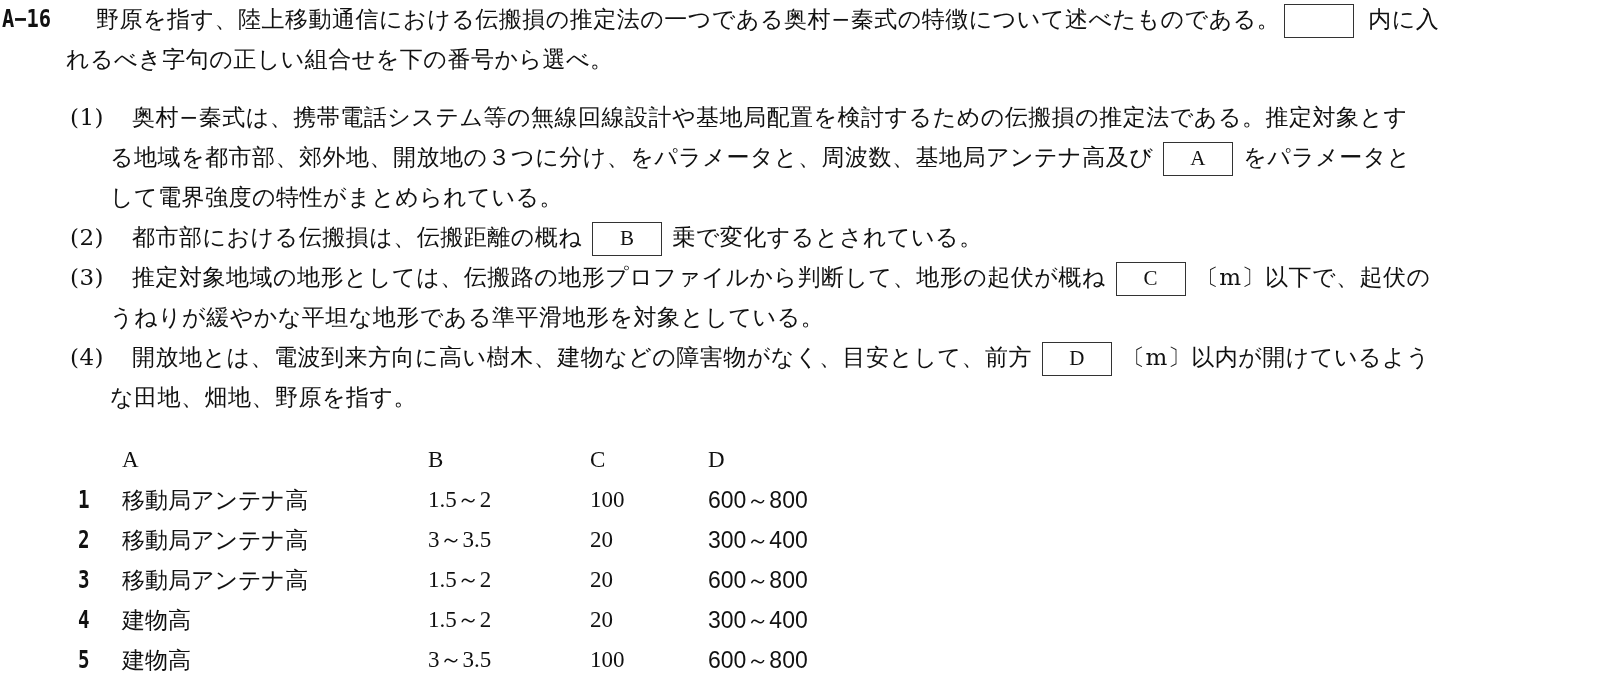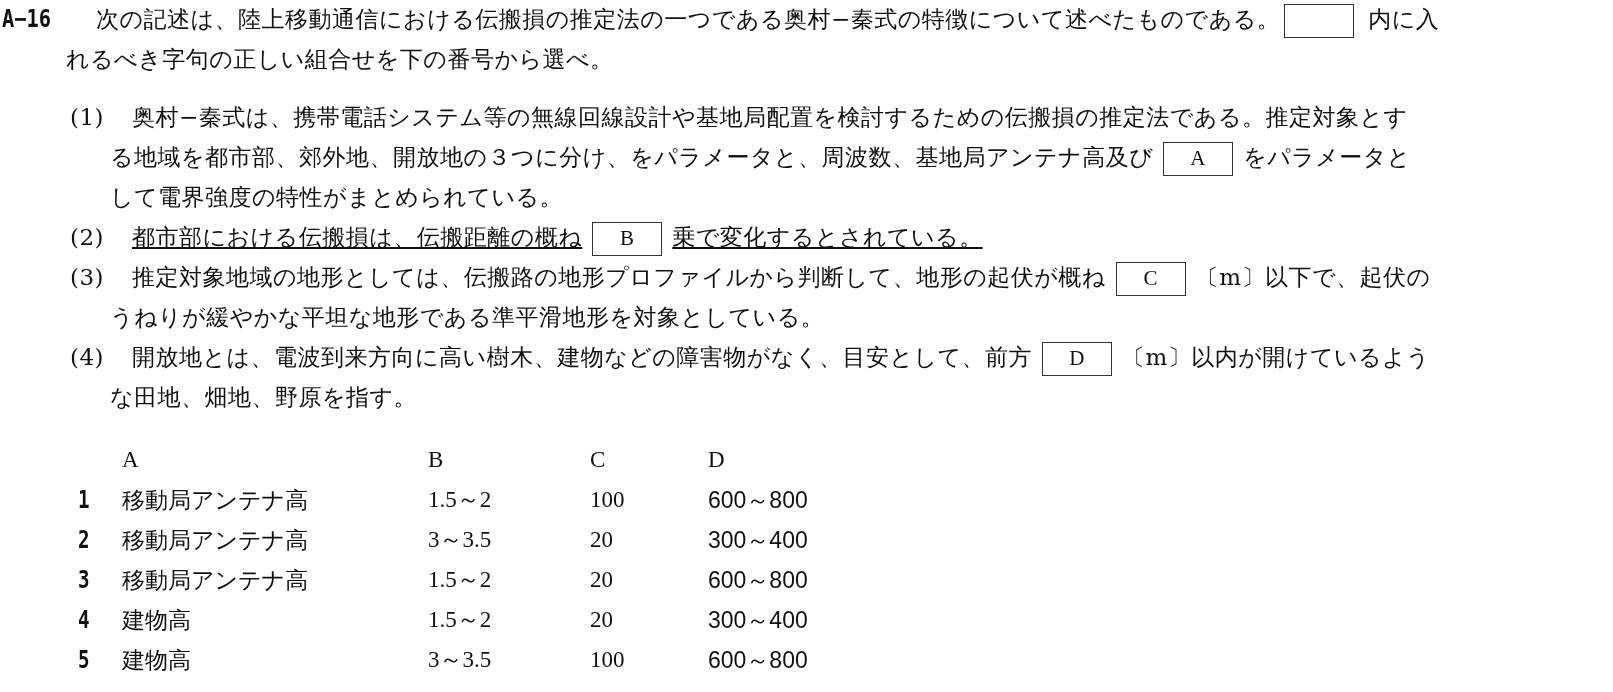--- a/index.html
+++ b/index.html
@@ -78,33 +78,33 @@
     .tbl .c-c { left: 512px; font-family: Liberation Serif, serif; }
     .tbl .c-d { left: 630px; font-family: Liberation Sans, sans-serif; }
     .tbl .hdr .cell { font-family: "Liberation Serif", serif; }
   </style>
 </head>
 <body>
 
 <div class="qnum">A−16</div>
 
 <div class="line" style="left:96px; top:4px;">
-  <span>次の記述は、陸上移動通信における伝搬損の推定法の一つである奥村−秦式の特徴について述べたものである。</span><span class="blank empty"></span><span>内に入</span>
+  <span>野原を指す、陸上移動通信における伝搬損の推定法の一つである奥村−秦式の特徴について述べたものである。</span><span class="blank empty"></span><span>内に入</span>
 </div>
 <div class="line" style="left:66px; top:44px;">れるべき字句の正しい組合せを下の番号から選べ。</div>
 
 <div class="line" style="left:70px; top:102px;">
   <span class="item-num">(1)</span><span>奥村−秦式は、携帯電話システム等の無線回線設計や基地局配置を検討するための伝搬損の推定法である。推定対象とす</span>
 </div>
 <div class="line" style="left:110px; top:142px;">
   <span>る地域を都市部、郊外地、開放地の３つに分け、をパラメータと、周波数、基地局アンテナ高及び</span><span class="blank lab">A</span><span>をパラメータと</span>
 </div>
 <div class="line" style="left:110px; top:182px;text-align:center;">して電界強度の特性がまとめられている。</div>
 
-<div class="line" style="left:70px; top:222px;text-decoration:underline;">
+<div class="line" style="left:70px; top:222px;">
   <span class="item-num">(2)</span><span>都市部における伝搬損は、伝搬距離の概ね</span><span class="blank lab">B</span><span>乗で変化するとされている。</span>
 </div>
 
 <div class="line" style="left:70px; top:262px;">
   <span class="item-num">(3)</span><span>推定対象地域の地形としては、伝搬路の地形プロファイルから判断して、地形の起伏が概ね</span><span class="blank lab">C</span><span>〔m〕以下で、起伏の</span>
 </div>
 <div class="line" style="left:110px; top:302px;text-align:right;">うねりが緩やかな平坦な地形である準平滑地形を対象としている。</div>
 
 <div class="line" style="left:70px; top:342px;">
   <span class="item-num">(4)</span><span>開放地とは、電波到来方向に高い樹木、建物などの障害物がなく、目安として、前方</span><span class="blank lab">D</span><span>〔m〕以内が開けているよう</span>

